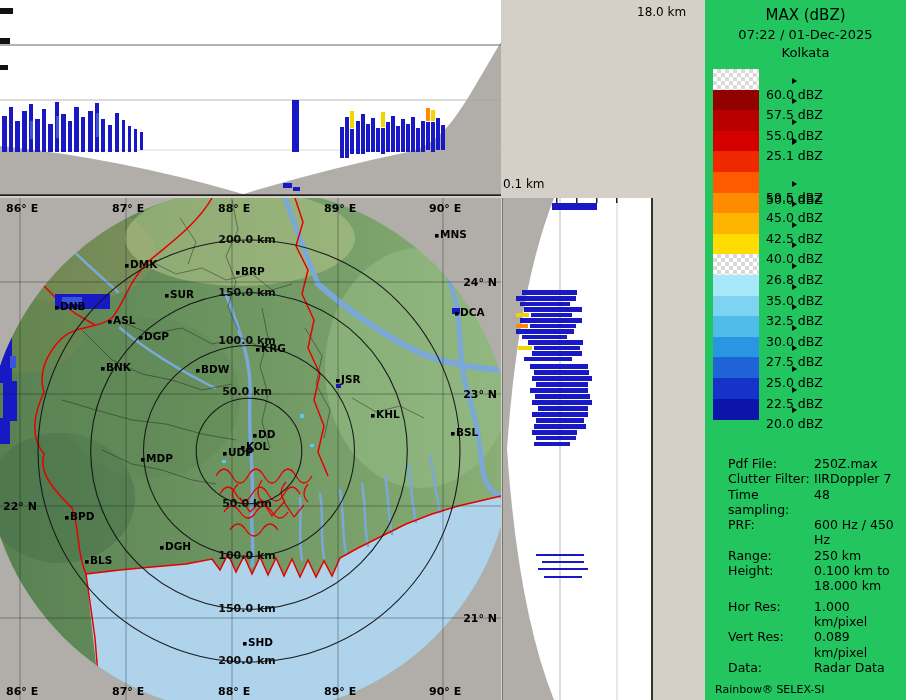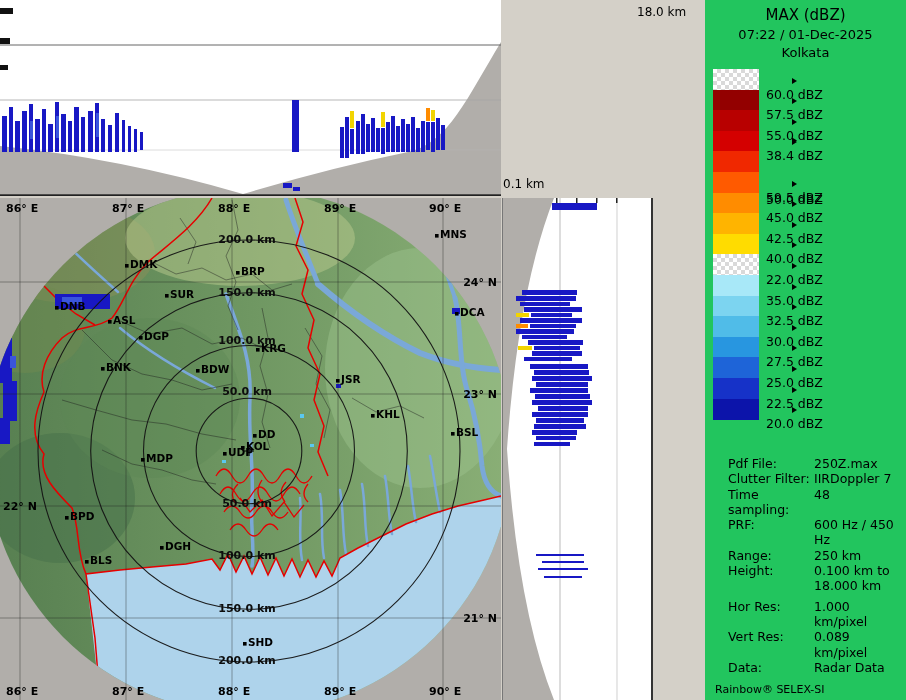--- a/index.html
+++ b/index.html
@@ -352,21 +352,21 @@
           <span>57.5 dBZ</span>
         </div>
         <div class="scale-box" style="background: rgb(184, 0, 0); top: 41.2px;"></div>
         <div class="scale-label" style="top: 61.8px;">
           <span class="tri"></span>
           <span>55.0 dBZ</span>
         </div>
         <div class="scale-box" style="background: rgb(212, 0, 0); top: 61.8px;"></div>
         <div class="scale-label" style="top: 82.4px;">
           <span class="tri"></span>
-          <span>38.4 dBZ</span>
+          <span>25.1 dBZ</span>
         </div>
         <div class="scale-box" style="background: rgb(240, 40, 0); top: 82.4px;"></div>
         <div class="scale-label" style="top: 103px; gap: 48px;">
           <span class="tri"></span>
           <span>50.0 dBZ</span>
         </div>
         <div class="scale-box" style="background: rgb(255, 90, 0); top: 103px;"></div>
         <div class="scale-label" style="top: 123.6px;">
           <span class="tri"></span>
           <span>59.5 dBZ</span>
@@ -382,21 +382,21 @@
           <span>42.5 dBZ</span>
         </div>
         <div class="scale-box" style="background: rgb(255, 220, 0); top: 164.8px;"></div>
         <div class="scale-label" style="top: 185.4px;">
           <span class="tri"></span>
           <span>40.0 dBZ</span>
         </div>
         <div class="scale-box checker" style="top: 185.4px;"></div>
         <div class="scale-label" style="top: 206px;">
           <span class="tri"></span>
-          <span>22.0 dBZ</span>
+          <span>26.8 dBZ</span>
         </div>
         <div class="scale-box" style="background: rgb(168, 232, 248); top: 206px;"></div>
         <div class="scale-label" style="top: 226.6px;">
           <span class="tri"></span>
           <span>35.0 dBZ</span>
         </div>
         <div class="scale-box" style="background: rgb(124, 212, 240); top: 226.6px;"></div>
         <div class="scale-label" style="top: 247.2px;">
           <span class="tri"></span>
           <span>32.5 dBZ</span>

